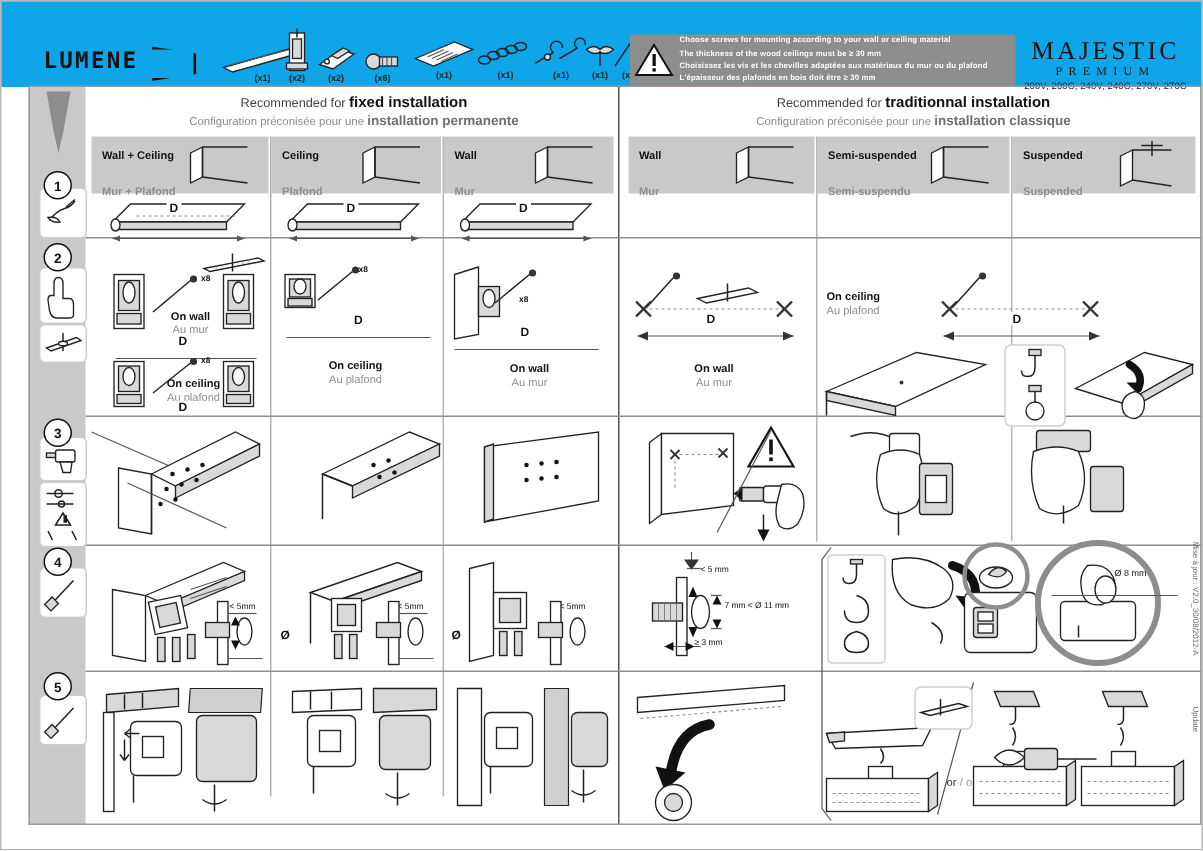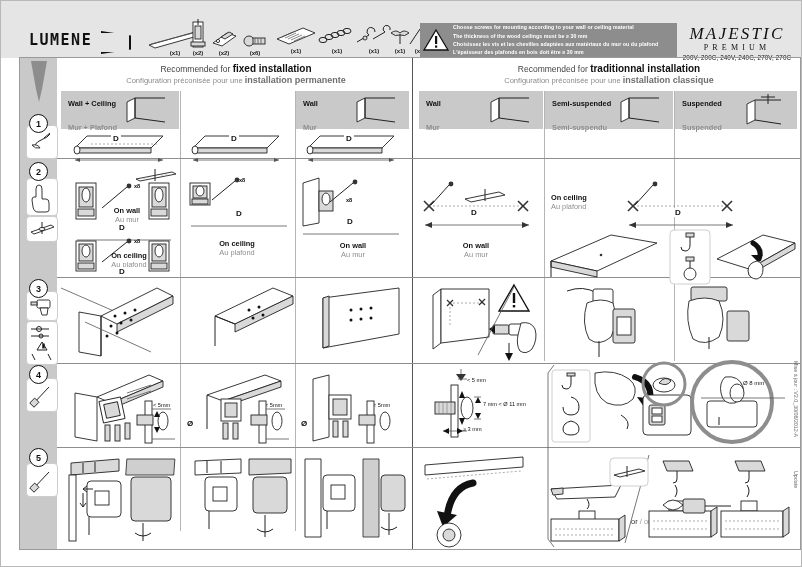--- a/index.html
+++ b/index.html
@@ -7,21 +7,21 @@
        font-family:"Liberation Sans","DejaVu Sans",sans-serif;color:#1a1a1a;}
   #sheet{position:relative;width:802px;height:567px;box-sizing:border-box;
          border:1px solid #b8b8b8;background:#fff;}
 
   
   .abs{position:absolute;}
   .vline{position:absolute;background:#9a9a9a;width:1px;}
   .hline{position:absolute;background:#9a9a9a;height:1px;}
 
   
-  #header{position:absolute;left:0;top:0;width:800px;height:57px;background:#e5e5e5;}
+  #header{position:absolute;left:0;top:0;width:800px;height:57px;background:#0ea5e9;}
   #logo{position:absolute;left:28px;top:30px;width:105px;height:20px;}
   #logo .lg-txt{font-family:"DejaVu Sans Mono",monospace;font-weight:bold;
       font-size:15px;letter-spacing:1.5px;color:#111;}
   #logo .lg-box{position:absolute;left:72px;top:0px;width:28px;height:19px;
       border:2px solid #111;border-left:none;
       clip-path:polygon(0 0,100% 20%,100% 80%,0 100%);}
 
   .part{position:absolute;text-align:center;}
   .part .qty{font-size:6px;color:#222;font-weight:bold;margin-top:1px;}
   .part .glyph{height:26px;display:flex;align-items:flex-end;justify-content:center;}
@@ -31,21 +31,21 @@
       background:#8d8d8d;display:flex;align-items:center;}
   #warnbox .tri{width:26px;min-width:26px;height:24px;margin-left:3px;position:relative;}
   #warnbox .tri svg{display:block;}
   #warnbox .wtxt{font-size:5.2px;line-height:1.62;color:#ffffff;font-weight:bold;
       padding-left:4px;letter-spacing:.1px;}
   #warnbox .wtxt .l3,#warnbox .wtxt .l4{color:#ffffff;}
 
   
   #majestic{position:absolute;left:680px;top:24px;width:112px;text-align:center;}
   #majestic .mj{font-size:17px;letter-spacing:2.2px;color:#111;line-height:1;
-      font-family:"Liberation Serif","DejaVu Serif",serif;font-style:italic;}
+      font-family:"Liberation Serif","DejaVu Serif",serif;}
   #majestic .pr{font-size:8px;letter-spacing:4.2px;color:#111;margin-top:1px;
       font-family:"Liberation Serif","DejaVu Serif",serif;}
   #majestic .models{font-size:6.3px;color:#111;margin-top:2px;letter-spacing:.1px;}
 
   
   .recbar{position:absolute;text-align:center;}
   .recbar .r1{font-size:8.5px;color:#444;}
   .recbar .r1 b{font-size:10px;color:#111;}
   .recbar .r2{font-size:7.6px;color:#8b8b8b;margin-top:1px;}
   .recbar .r2 b{font-size:9px;color:#6f6f6f;}
@@ -243,20 +243,32 @@
   </div>
 
   <div class="recbar" style="left:418px;top:62px;width:380px;">
     <div class="r1"><span>Recommended for </span><b>traditionnal installation</b></div>
     <div class="r2"><span>Configuration préconisée pour une </span><b>installation classique</b></div>
   </div>
 
   <div class="colhead" style="left:60px;top:90px;width:118px;">
     <div class="en">Wall + Ceiling</div>
     <div class="frr">Mur + Plafond</div>
+    <div class="ico">
+      <svg width="54" height="33">
+          <polygon class="fillw" points="8,8 16,4 16,24 8,28"></polygon>
+          <line class="st" x1="16" y1="4" x2="46" y2="4"></line>
+          <line class="st" x1="16" y1="24" x2="46" y2="28"></line>
+          <line class="st" x1="16" y1="4" x2="16" y2="24"></line>
+        </svg>
+    </div>
+  </div>
+  <div class="colhead" style="left:180px;top:90px;width:113px;">
+    <div class="en">Ceiling</div>
+    <div class="frr">Plafond</div>
     <div class="ico">
       <svg width="54" height="33">
           <polygon class="fillw" points="8,8 16,4 16,24 8,28"></polygon>
           <line class="st" x1="16" y1="4" x2="46" y2="4"></line>
           <line class="st" x1="16" y1="24" x2="46" y2="28"></line>
           <line class="st" x1="16" y1="4" x2="16" y2="24"></line>
         </svg>
     </div>
   </div>
   <div class="colhead" style="left:295px;top:90px;width:113px;">

